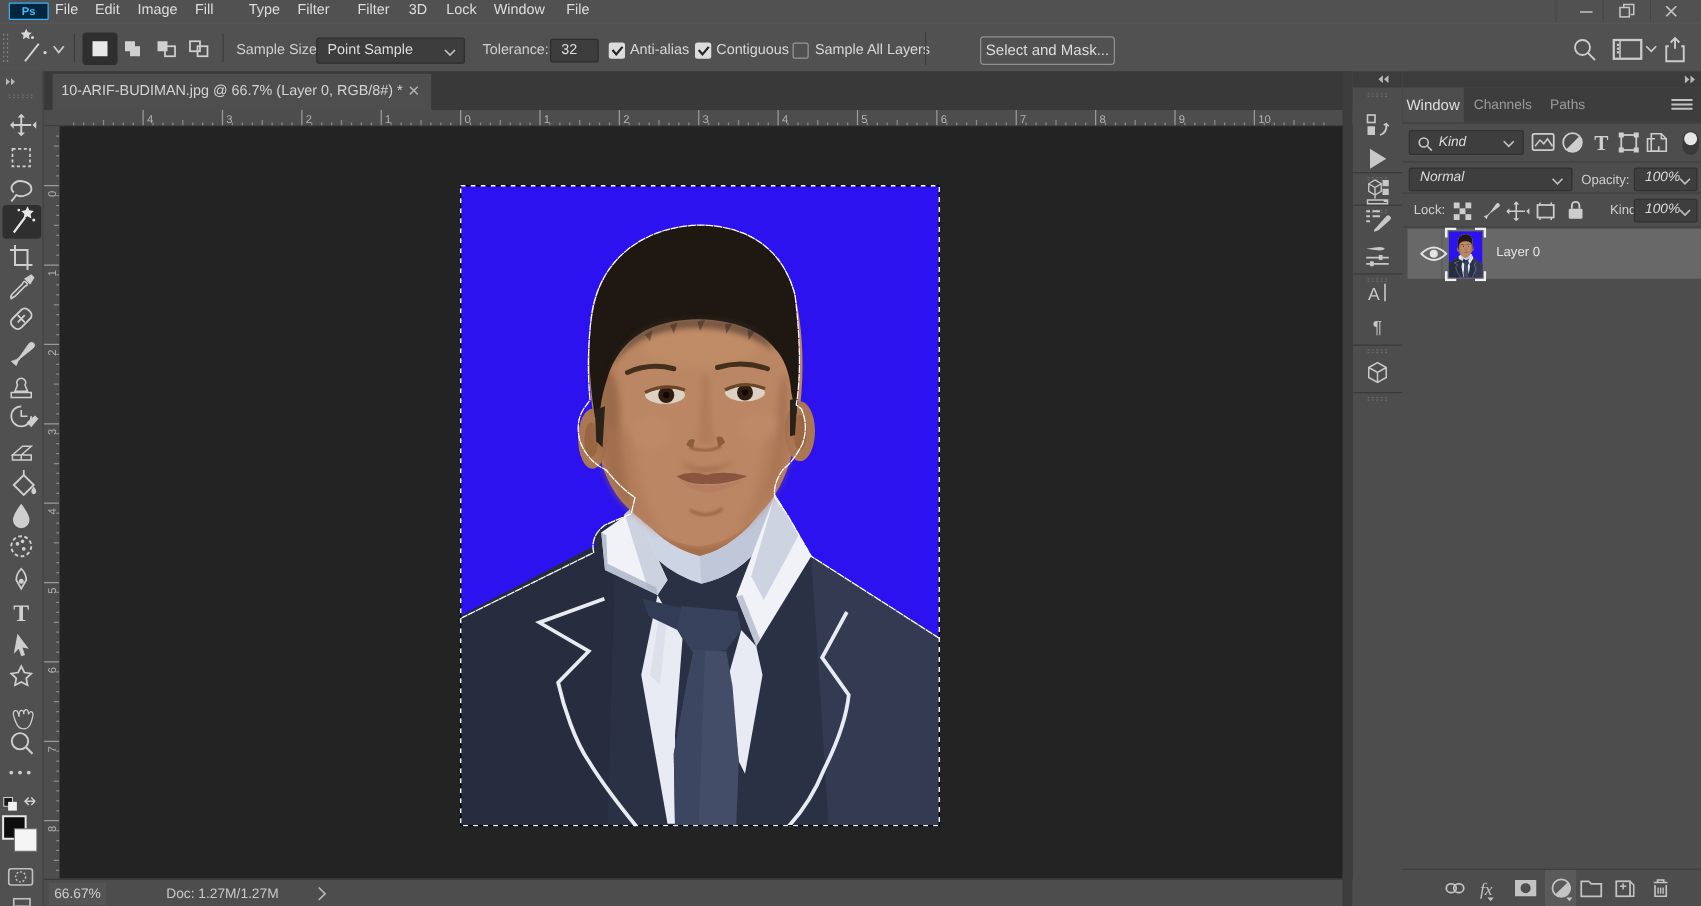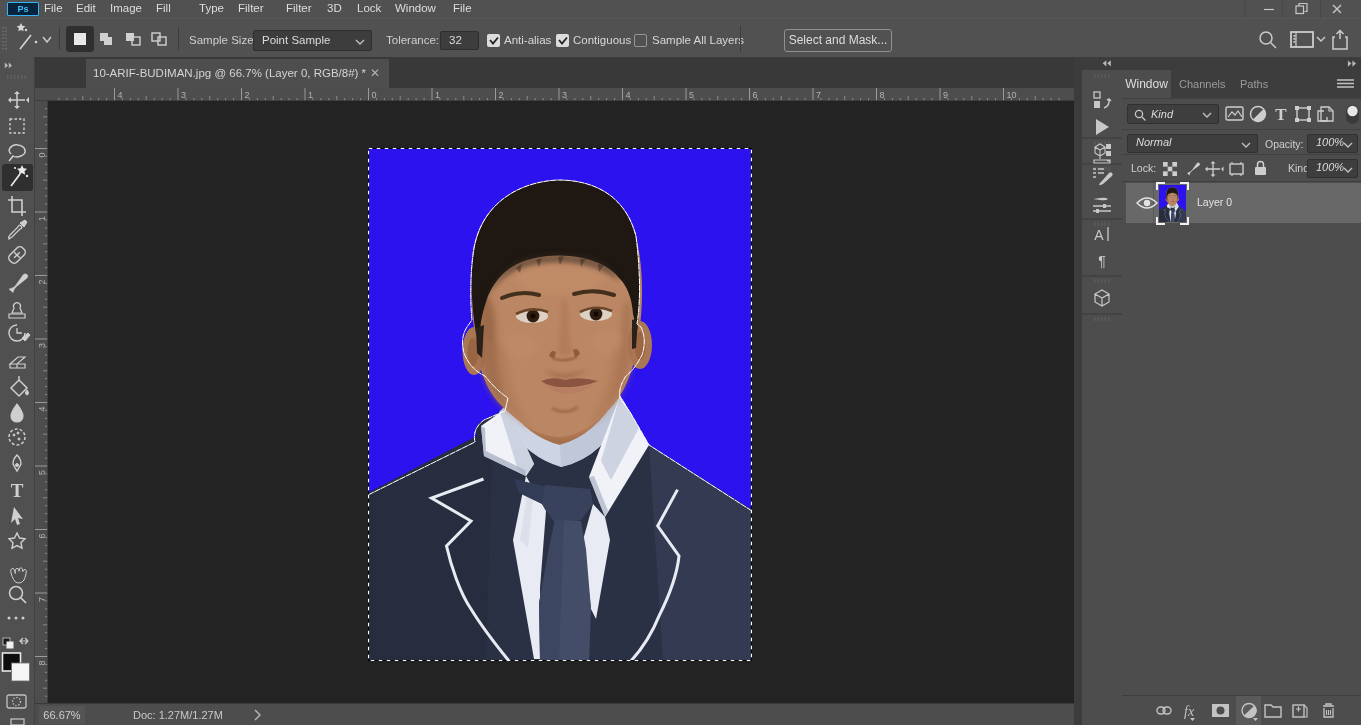--- a/index.html
+++ b/index.html
@@ -21,21 +21,21 @@
 .combo .lbl { position:absolute; left:8px; top:3px; font-size:11.5px; color:#dcdcdc; }
 .chk { position:absolute; width:13px; height:13px; border-radius:2px; }
 .chk.on { background:#dcdcdc; }
 .chk.off { border:1px solid #969696; }
 #selmaskbtn { position:absolute; left:751px; top:10px; width:108px; height:23px;
   border:1px solid #909090; border-radius:3px; color:#dcdcdc; font-size:12px;
   text-align:center; line-height:21px;margin-left:33px; }
 
 #tabbar { left:35px; top:57px; width:1049px; height:31px; background:#393939; }
 #doctab { position:absolute; left:7px; top:2px; width:303px; height:29px; background:#4e4e4e;
-  color:#d4d4d4; font-size:11.5px; line-height:29px; padding-left:7px;margin-left:44px; }
+  color:#d4d4d4; font-size:11.5px; line-height:29px; padding-left:7px; }
 #doctab .x { position:absolute; right:9px; top:0; color:#b4b4b4; font-size:12px; }
 
 #toolstrip { left:0; top:57px; width:35px; height:668px; background:#505050;
   border-right:1px solid #414141; }
 
 #rulerh { left:35px; top:88px; width:1049px; height:13px; background:#4d4d4d; }
 #rulerv { left:35px; top:101px; width:13px; height:602px; background:#4d4d4d; }
 #rcorner { left:35px; top:88px; width:13px; height:13px; background:#4d4d4d; }
 #canvas { left:48px; top:101px; width:1036px; height:602px; background:#232323; }
 #statusbar { left:35px; top:703px; width:1049px; height:22px; background:#4d4d4d;

